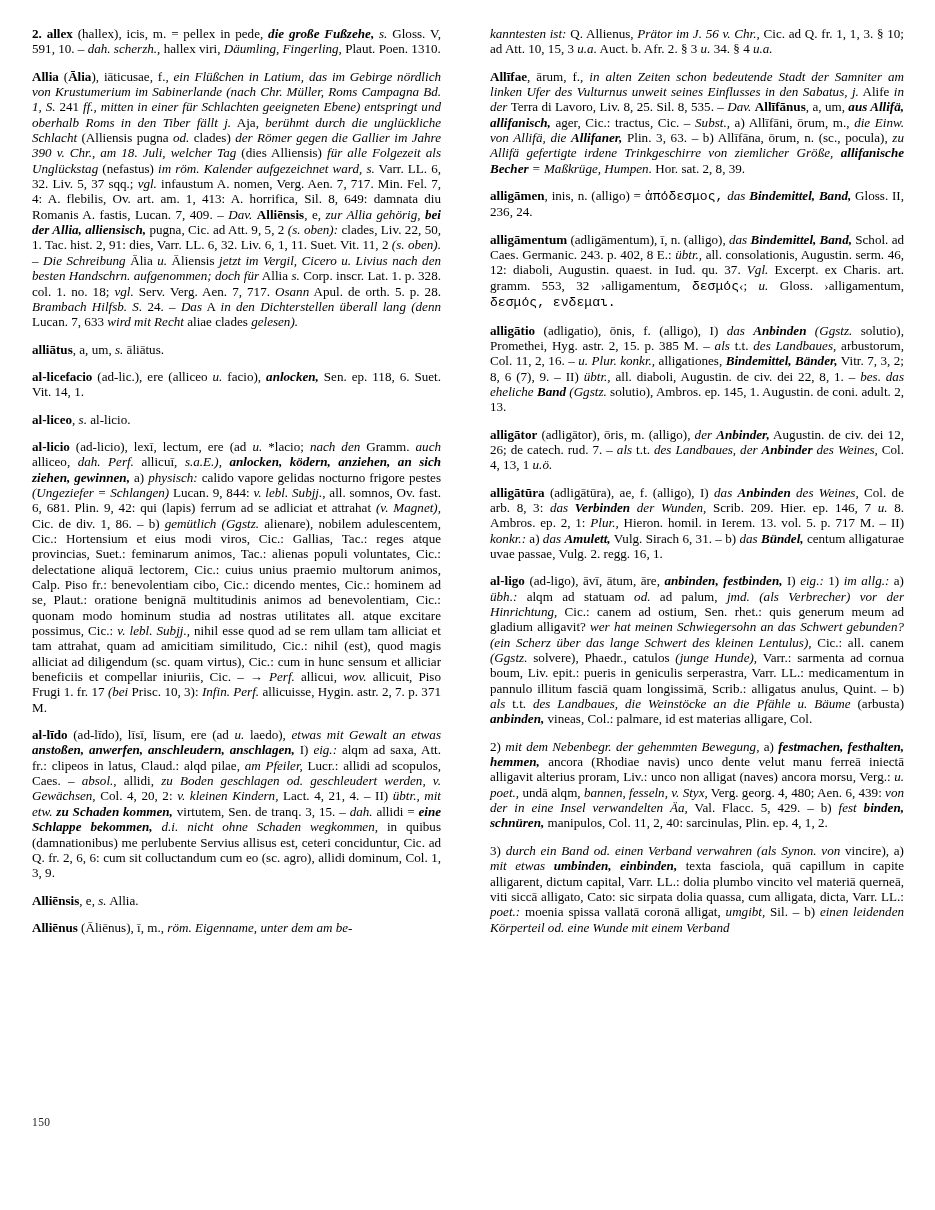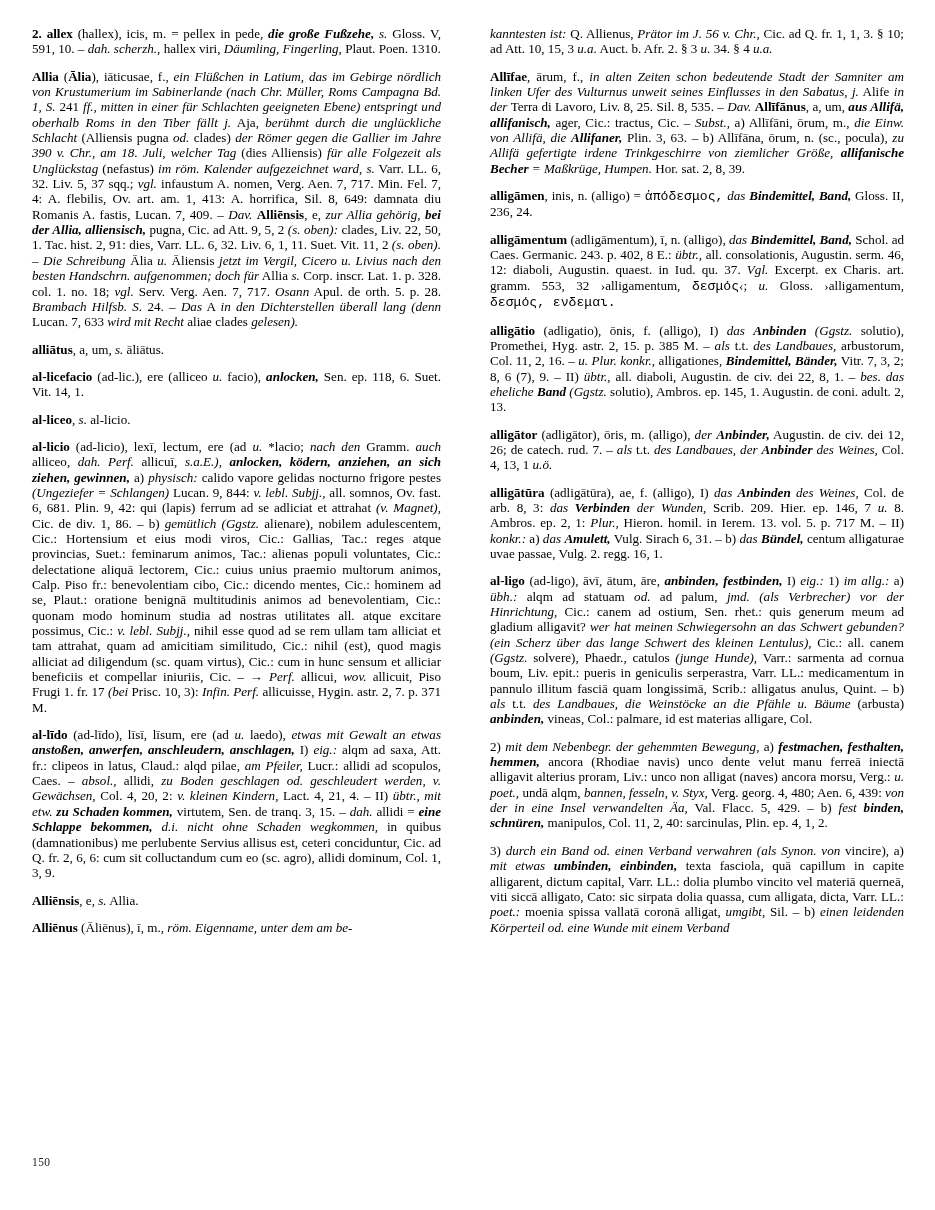--- a/index.html
+++ b/index.html
@@ -40,21 +40,21 @@
   .entry + .entry { margin-top: 12px; }
 
   b  { font-weight: bold; font-style: normal; }
   i  { font-style: italic; font-weight: normal; }
   .bi { font-weight: bold; font-style: italic; }
   .gr { font-family: Liberation Mono, monospace; font-style: normal; }
 
   .folio {
     position: absolute;
     left: 32px;
-    top: 1156px;
+    top: 1116px;
     font-family: "Liberation Serif", "DejaVu Serif", serif;
     font-size: 11.5px;
     color: #222;
     letter-spacing: 0.4px;
   }
 </style>
 </head>
 <body>
 
 <div class="page">

